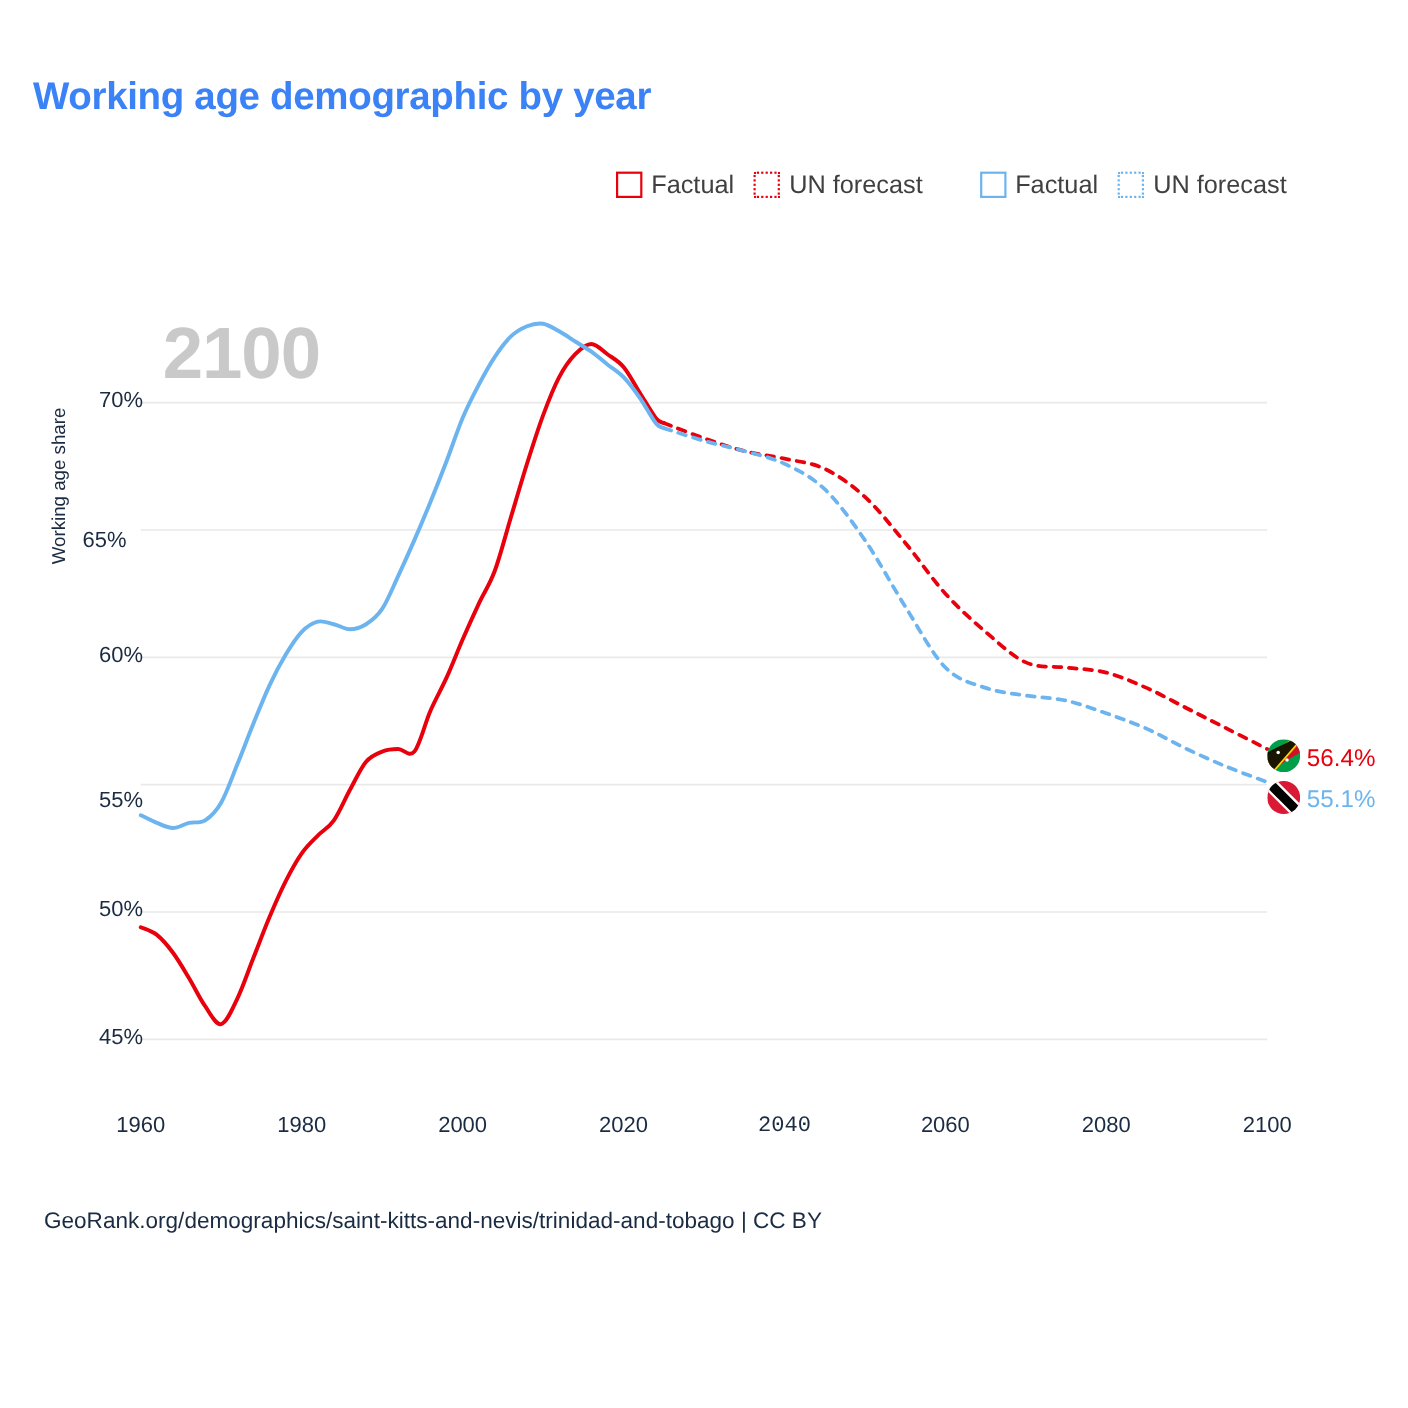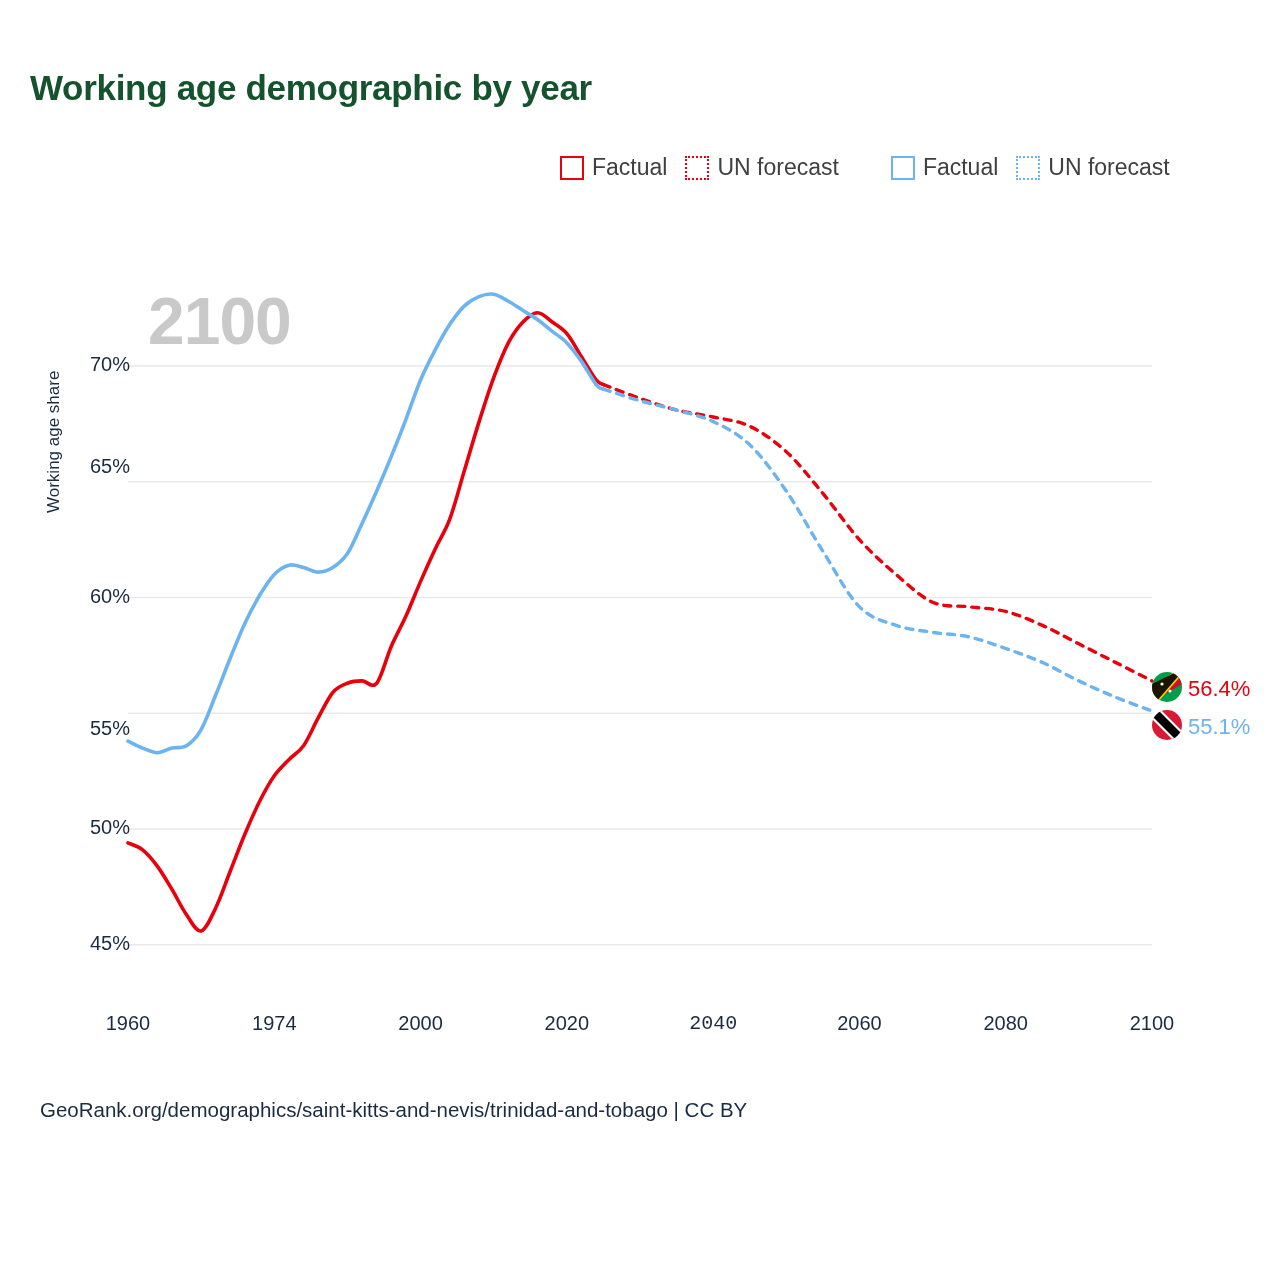--- a/index.html
+++ b/index.html
@@ -14,21 +14,21 @@
     color: #1a2b42;
     position: relative;
     overflow: hidden;
   }
   .title {
     position: absolute;
     left: 30px;
     top: 68px;
     font-size: 35px;
     font-weight: bold;
-    color: #14532d;
+    color: #3b82f6;
     letter-spacing: -0.3px;
     text-align: right;
   }
   
   .legend {
     position: absolute;
     left: 560px;
     top: 140px;
     width: 700px;
   }
@@ -187,26 +187,26 @@
       <path d="M603.43,384.56 C609.52,386.87 627.81,394.20 640.00,398.45 C652.19,402.69 664.38,406.94 676.57,410.02 C688.76,413.11 700.95,414.27 713.14,416.97 C725.33,419.67 737.52,420.44 749.71,426.23 C761.90,432.02 774.10,440.51 786.29,451.70 C798.48,462.89 810.67,478.71 822.86,493.37 C835.05,508.04 847.24,526.17 859.43,539.68 C871.62,553.18 883.81,563.99 896.00,574.41 C908.19,584.83 920.38,596.79 932.57,602.19 C944.76,607.59 956.95,605.28 969.14,606.82 C981.33,608.36 993.52,608.36 1005.71,611.45 C1017.90,614.54 1030.10,619.94 1042.29,625.34 C1054.48,630.74 1066.67,637.69 1078.86,643.86 C1091.05,650.04 1103.24,656.21 1115.43,662.39 C1127.62,668.56 1145.90,677.82 1152.00,680.91" fill="none" stroke="#e8000d" stroke-width="3.4" stroke-dasharray="7,7" stroke-linecap="round" stroke-linejoin="round"></path>
       <path d="M128.00,741.11 C130.44,742.26 137.75,746.12 142.63,748.05 C147.50,749.98 152.38,752.68 157.26,752.68 C162.13,752.68 167.01,749.21 171.89,748.05 C176.76,746.89 181.64,748.82 186.51,745.74 C191.39,742.65 196.27,738.02 201.14,729.53 C206.02,721.04 210.90,706.76 215.77,694.80 C220.65,682.84 225.52,669.72 230.40,657.76 C235.28,645.79 240.15,633.45 245.03,623.03 C249.90,612.61 254.78,603.35 259.66,595.24 C264.53,587.14 269.41,579.42 274.29,574.41 C279.16,569.39 284.04,566.30 288.91,565.15 C293.79,563.99 298.67,566.30 303.54,567.46 C308.42,568.62 313.30,572.09 318.17,572.09 C323.05,572.09 327.92,570.55 332.80,567.46 C337.68,564.37 342.55,560.90 347.43,553.57 C352.30,546.24 357.18,533.89 362.06,523.47 C366.93,513.05 371.81,502.25 376.69,491.06 C381.56,479.87 386.44,468.29 391.31,456.33 C396.19,444.37 401.07,432.02 405.94,419.28 C410.82,406.55 415.70,391.50 420.57,379.93 C425.45,368.35 430.32,359.09 435.20,349.83 C440.08,340.57 444.95,331.69 449.83,324.36 C454.70,317.03 459.58,310.47 464.46,305.84 C469.33,301.21 474.21,298.51 479.09,296.58 C483.96,294.65 488.84,293.49 493.71,294.26 C498.59,295.03 503.47,298.51 508.34,301.21 C513.22,303.91 518.10,307.38 522.97,310.47 C527.85,313.55 532.72,316.26 537.60,319.73 C542.48,323.20 547.35,327.45 552.23,331.31 C557.10,335.16 561.98,337.86 566.86,342.88 C571.73,347.90 576.61,354.46 581.49,361.40 C586.36,368.35 592.46,379.93 596.11,384.56 C599.77,389.19 602.21,388.41 603.43,389.19" fill="none" stroke="#6cb4ef" stroke-width="3.6" stroke-linecap="round" stroke-linejoin="round"></path>
       <path d="M603.43,389.19 C609.52,391.12 627.81,397.29 640.00,400.76 C652.19,404.24 664.38,406.55 676.57,410.02 C688.76,413.50 700.95,415.81 713.14,421.60 C725.33,427.39 737.52,433.18 749.71,444.75 C761.90,456.33 774.10,473.31 786.29,491.06 C798.48,508.81 810.67,531.96 822.86,551.25 C835.05,570.55 847.24,594.47 859.43,606.82 C871.62,619.17 883.81,621.10 896.00,625.34 C908.19,629.59 920.38,630.36 932.57,632.29 C944.76,634.22 956.95,634.22 969.14,636.92 C981.33,639.62 993.52,644.25 1005.71,648.49 C1017.90,652.74 1030.10,656.98 1042.29,662.39 C1054.48,667.79 1066.67,675.12 1078.86,680.91 C1091.05,686.70 1103.24,692.10 1115.43,697.12 C1127.62,702.13 1145.90,708.69 1152.00,711.01" fill="none" stroke="#6cb4ef" stroke-width="3.4" stroke-dasharray="7,7" stroke-linecap="round" stroke-linejoin="round"></path>
     </svg>
 
   <div class="ytick-holder">
       <div class="ytick" style="top: 931.847px;">45%</div>
       <div class="ytick" style="top: 816.085px;">50%</div>
       <div class="ytick" style="top: 702px; margin-top: 15px;">55%</div>
       <div class="ytick" style="top: 584.559px;">60%</div>
-      <div class="ytick" style="top: 455px;">65%</div>
+      <div class="ytick" style="top: 480px; text-align: center;">65%</div>
       <div class="ytick" style="top: 353.034px;">70%</div>
     </div>
   <div class="xtick-holder">
       <div class="xtick" style="left: 128px;">1960</div>
-      <div class="xtick" style="left: 274.286px;">1974</div>
+      <div class="xtick" style="left: 274.286px;">1980</div>
       <div class="xtick" style="left: 420.571px;">2000</div>
       <div class="xtick" style="left: 566.857px;">2020</div>
       <div class="xtick" style="left: 713.143px; font-family: Liberation Mono, monospace;">2040</div>
       <div class="xtick" style="left: 859.429px;">2060</div>
       <div class="xtick" style="left: 1005.71px;">2080</div>
       <div class="xtick" style="left: 1152px;">2100</div>
     </div>
 
   <div class="flag flag-skn">
     <svg width="30" height="30" viewBox="0 0 30 30">

